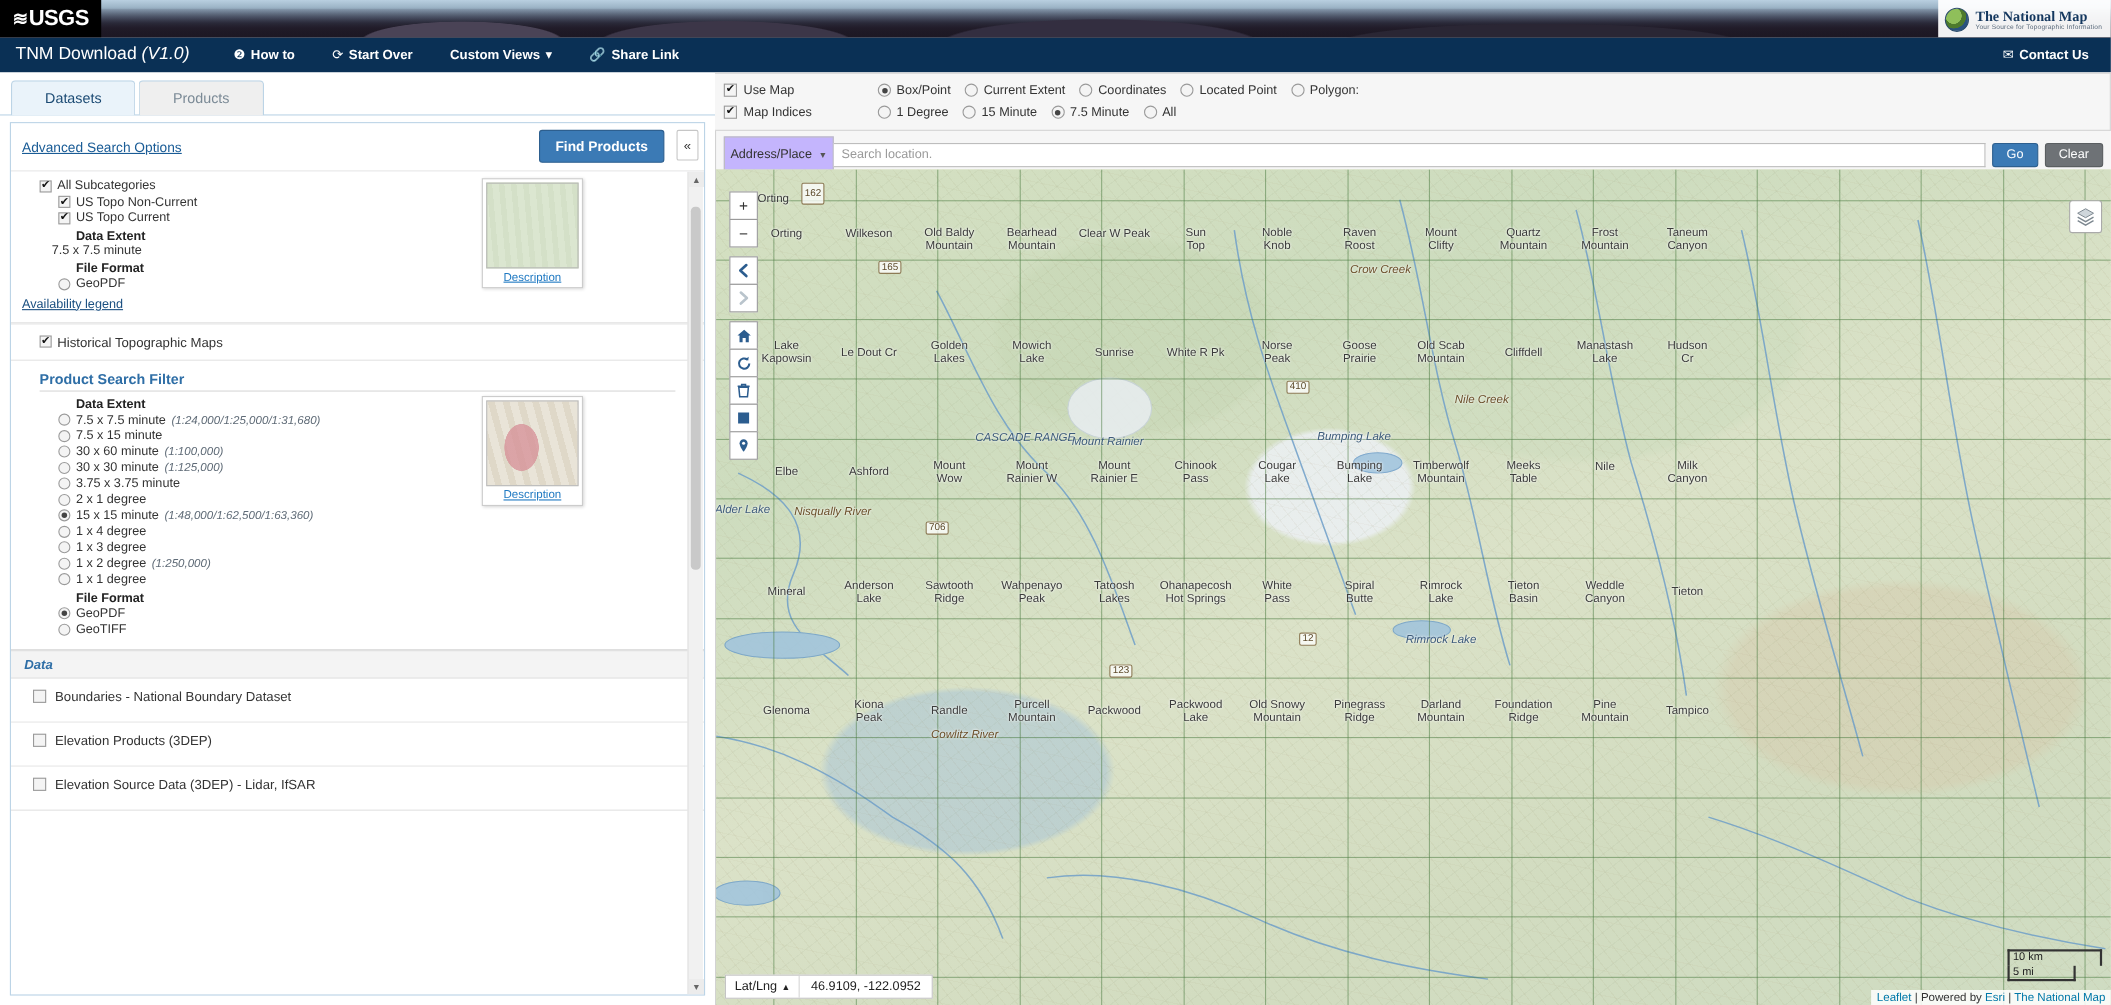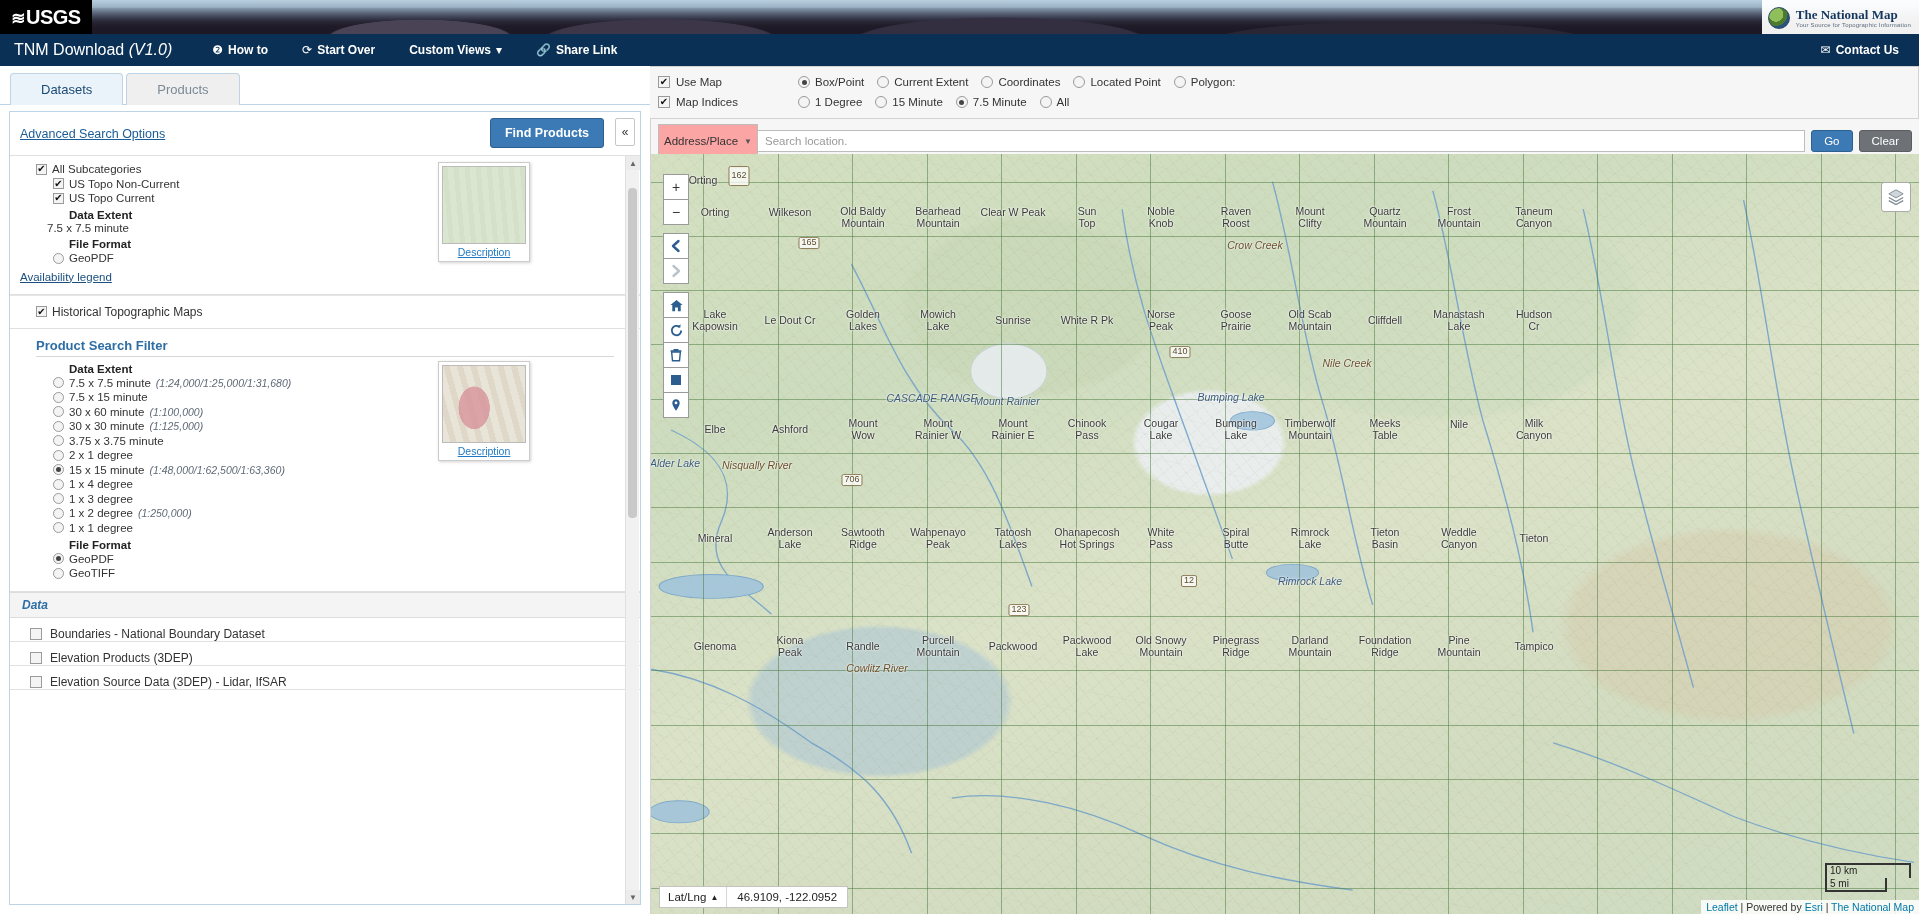--- a/index.html
+++ b/index.html
@@ -157,21 +157,21 @@
     color: #2e6ea6; font-size: 13px; font-weight: bold; padding: 9px 0 3px 26px;
   }
   .filter-rule { height: 1px; background: #d8d8d8; margin: 0 26px 6px 26px; }
 
   .section-header {
     background: #f4f4f4; color: #2e6ea6; font-style: italic; font-weight: bold;
     font-size: 12px; padding: 5px 0 5px 12px; border-top: 1px solid #dcdcdc;
     border-bottom: 1px solid #dcdcdc;
   }
   .data-row {
-    display: flex; align-items: center; gap: 8px; padding: 9px 0 0 20px;
+    display: flex; align-items: center; gap: 8px; padding: 9px 0 16px 20px;
     border-bottom: 1px solid #e2e2e2; background: #fff; font-size: 12px; color: #333;
   }
   .data-row .cb { width: 12px; height: 12px; }
 
   #panel-scrollbar {
     position: absolute; right: 1px; top: 0; bottom: 0; width: 14px;
     background: #f1f1f1; border-left: 1px solid #e0e0e0;
   }
   #panel-scrollbar .thumb-bar {
     position: absolute; left: 2px; width: 9px; top: 32px; height: 330px;
@@ -194,21 +194,21 @@
   .ctrl-row { display: flex; align-items: center; height: 20px; font-size: 11.5px; }
   .ctrl-row .cb, .ctrl-row .rb { width: 12px; height: 12px; }
   .ctrl-left { width: 140px; display: flex; align-items: center; }
   .ctrl-left .opt-label { margin-left: 6px; }
   .ctrl-opt { display: flex; align-items: center; margin-right: 13px; }
   .ctrl-opt .opt-label { margin-left: 5px; }
 
   #search-row { display: flex; align-items: center; padding: 5px 7px 6px 7px; background: #f6f6f6;
                 border-left: 1px solid #d2d2d2; border-bottom: 1px solid #d2d2d2; }
   #loc-type {
-    width: 100px; height: 34px; border: 1px solid #bdbdbd; background: #fca5a5;
+    width: 100px; height: 34px; border: 1px solid #bdbdbd; background: #c4b5fd;
     font-size: 11.5px; display: flex; align-items: center; justify-content: space-between;
     padding: 0 5px; color: #333; cursor: pointer;
   }
   #loc-type .caret { font-size: 8px; color: #555; }
   #search-input {
     flex: 1; height: 22px; border: 1px solid #bdbdbd; border-left: none; background: #fff;
     font-size: 11.5px; padding: 0 7px; color: #333; font-family: "Liberation Sans", sans-serif;
   }
   #search-input::placeholder { color: #9a9a9a; }
   .sbtn {

